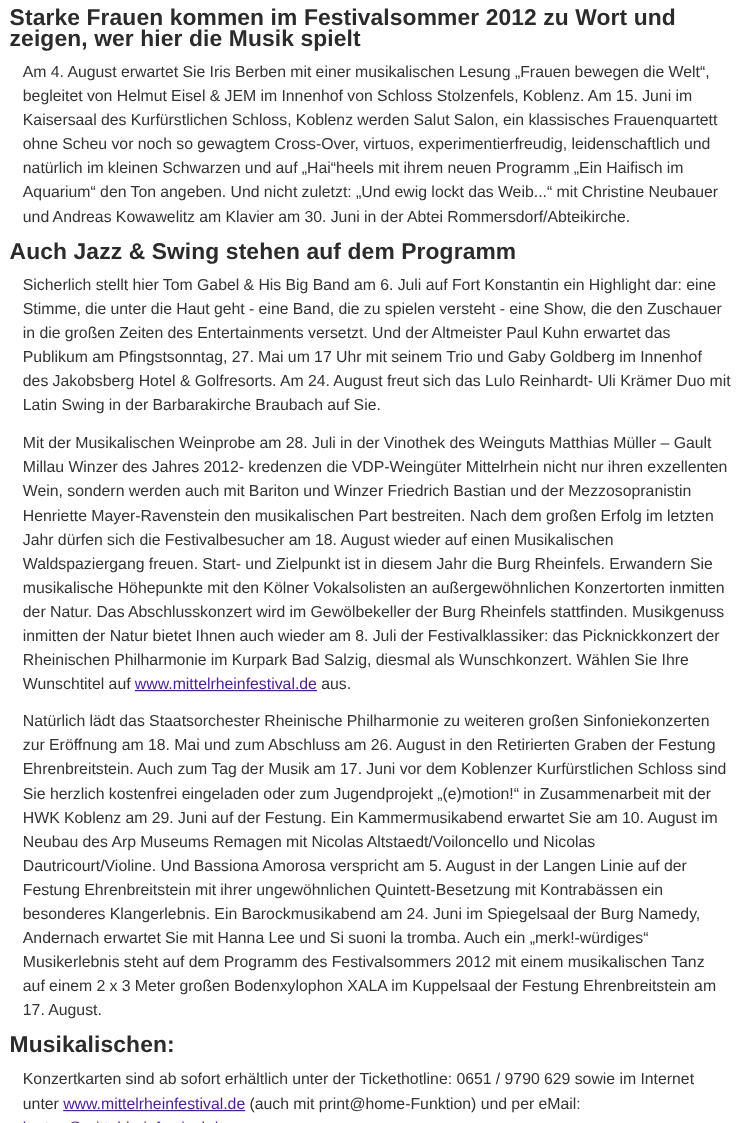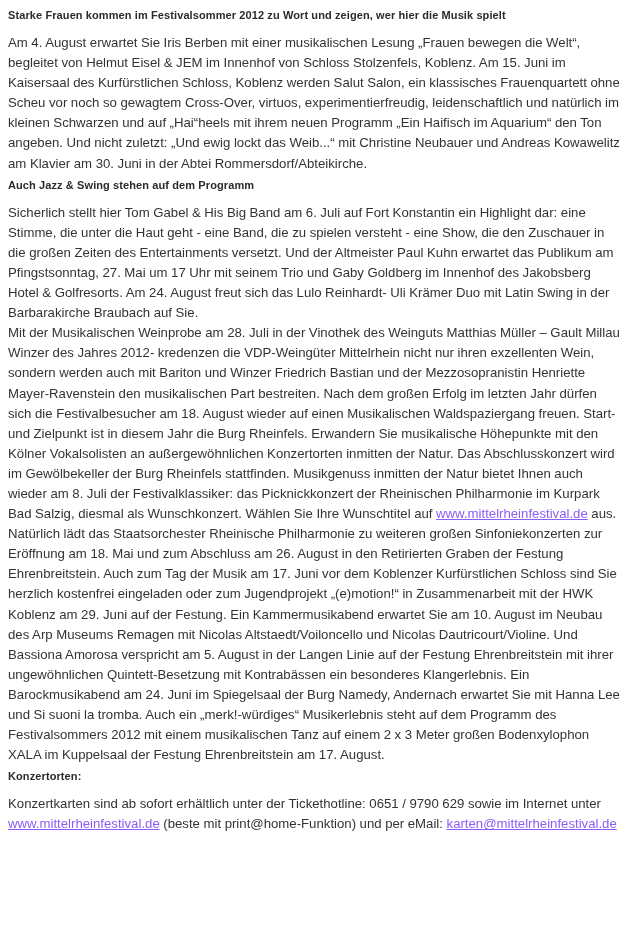--- a/index.html
+++ b/index.html
@@ -15,44 +15,44 @@
     font-family: "Liberation Sans", sans-serif;
     color: #333333;
     -webkit-font-smoothing: antialiased;
   }
   #article {
     padding: 7px 8px 0 8px;
     box-sizing: border-box;
     width: 628px;
   }
   h2.section-heading {
-    font-size: 11px;
+    font-size: 19px;
     font-weight: bold;
     color: #2b2b2b;
     margin: 0;
     padding: 0;
     line-height: 17px;
     letter-spacing: 0.1px;
   }
   h2.section-heading.first {
     margin-top: 0;
   }
   p.body-text {
     font-size: 13.2px;
     line-height: 20.1px;
     color: #333333;
-    margin: 0;
+    margin: 11px;
     padding: 0;
     text-align: left;
     word-spacing: -0.1px;
   }
   h2.section-heading + p.body-text { margin-top: 9px; }
   p.body-text + h2.section-heading { margin-top: 3px; }
   a.inline-link {
-    color: #8b5cf6;
+    color: #4c1d95;
     text-decoration: underline;
   }
 </style>
 </head>
 <body>
 
 <div id="article">
 
   <h2 class="section-heading first">Starke Frauen kommen im Festivalsommer 2012 zu Wort und zeigen, wer hier die Musik spielt</h2>
 
@@ -61,17 +61,17 @@
   <h2 class="section-heading">Auch Jazz &amp; Swing stehen auf dem Programm</h2>
 
   <p class="body-text">Sicherlich stellt hier Tom Gabel &amp; His Big Band am 6. Juli auf Fort Konstantin ein Highlight dar: eine Stimme, die unter die Haut geht - eine Band, die zu spielen versteht - eine Show, die den Zuschauer in die großen Zeiten des Entertainments versetzt. Und der Altmeister Paul Kuhn erwartet das Publikum am Pfingstsonntag, 27. Mai um 17 Uhr mit seinem Trio und Gaby Goldberg im Innenhof des Jakobsberg Hotel &amp; Golfresorts. Am 24. August freut sich das Lulo Reinhardt- Uli Krämer Duo mit Latin Swing in der Barbarakirche Braubach auf Sie.</p>
 
 
   <p class="body-text"><span>Mit der Musikalischen Weinprobe am 28. Juli in der Vinothek des Weinguts Matthias Müller – Gault Millau Winzer des Jahres 2012- kredenzen die VDP-Weingüter Mittelrhein nicht nur ihren exzellenten Wein, sondern werden auch mit Bariton und Winzer Friedrich Bastian und der Mezzosopranistin Henriette Mayer-Ravenstein den musikalischen Part bestreiten. Nach dem großen Erfolg im letzten Jahr dürfen sich die Festivalbesucher am 18. August wieder auf einen Musikalischen Waldspaziergang freuen. Start- und Zielpunkt ist in diesem Jahr die Burg Rheinfels. Erwandern Sie musikalische Höhepunkte mit den Kölner Vokalsolisten an außergewöhnlichen Konzertorten inmitten der Natur. Das Abschlusskonzert wird im Gewölbekeller der Burg Rheinfels stattfinden. Musikgenuss inmitten der Natur bietet Ihnen auch wieder am 8. Juli der Festivalklassiker: das Picknickkonzert der Rheinischen Philharmonie im Kurpark Bad Salzig, diesmal als Wunschkonzert. Wählen Sie Ihre Wunschtitel auf </span><a class="inline-link" href="#">www.mittelrheinfestival.de</a><span> aus.</span></p>
 
 
   <p class="body-text">Natürlich lädt das Staatsorchester Rheinische Philharmonie zu weiteren großen Sinfoniekonzerten zur Eröffnung am 18. Mai und zum Abschluss am 26. August in den Retirierten Graben der Festung Ehrenbreitstein. Auch zum Tag der Musik am 17. Juni vor dem Koblenzer Kurfürstlichen Schloss sind Sie herzlich kostenfrei eingeladen oder zum Jugendprojekt „(e)motion!“ in Zusammenarbeit mit der HWK Koblenz am 29. Juni auf der Festung. Ein Kammermusikabend erwartet Sie am 10. August im Neubau des Arp Museums Remagen mit Nicolas Altstaedt/Voiloncello und Nicolas Dautricourt/Violine. Und Bassiona Amorosa verspricht am 5. August in der Langen Linie auf der Festung Ehrenbreitstein mit ihrer ungewöhnlichen Quintett-Besetzung mit Kontrabässen ein besonderes Klangerlebnis. Ein Barockmusikabend am 24. Juni im Spiegelsaal der Burg Namedy, Andernach erwartet Sie mit Hanna Lee und Si suoni la tromba. Auch ein „merk!-würdiges“ Musikerlebnis steht auf dem Programm des Festivalsommers 2012 mit einem musikalischen Tanz auf einem 2 x 3 Meter großen Bodenxylophon XALA im Kuppelsaal der Festung Ehrenbreitstein am 17. August.</p>
 
-  <h2 class="section-heading">Konzertorten:</h2>
+  <h2 class="section-heading">Musikalischen:</h2>
 
-  <p class="body-text"><span>Konzertkarten sind ab sofort erhältlich unter der Tickethotline: 0651 / 9790 629 sowie im Internet unter </span><a class="inline-link" href="#">www.mittelrheinfestival.de</a><span> (beste mit print@home-Funktion) und per eMail: </span><a class="inline-link" href="#">karten@mittelrheinfestival.de</a></p>
+  <p class="body-text"><span>Konzertkarten sind ab sofort erhältlich unter der Tickethotline: 0651 / 9790 629 sowie im Internet unter </span><a class="inline-link" href="#">www.mittelrheinfestival.de</a><span> (auch mit print@home-Funktion) und per eMail: </span><a class="inline-link" href="#">karten@mittelrheinfestival.de</a></p>
 
 </div>
 
 </body></html>

